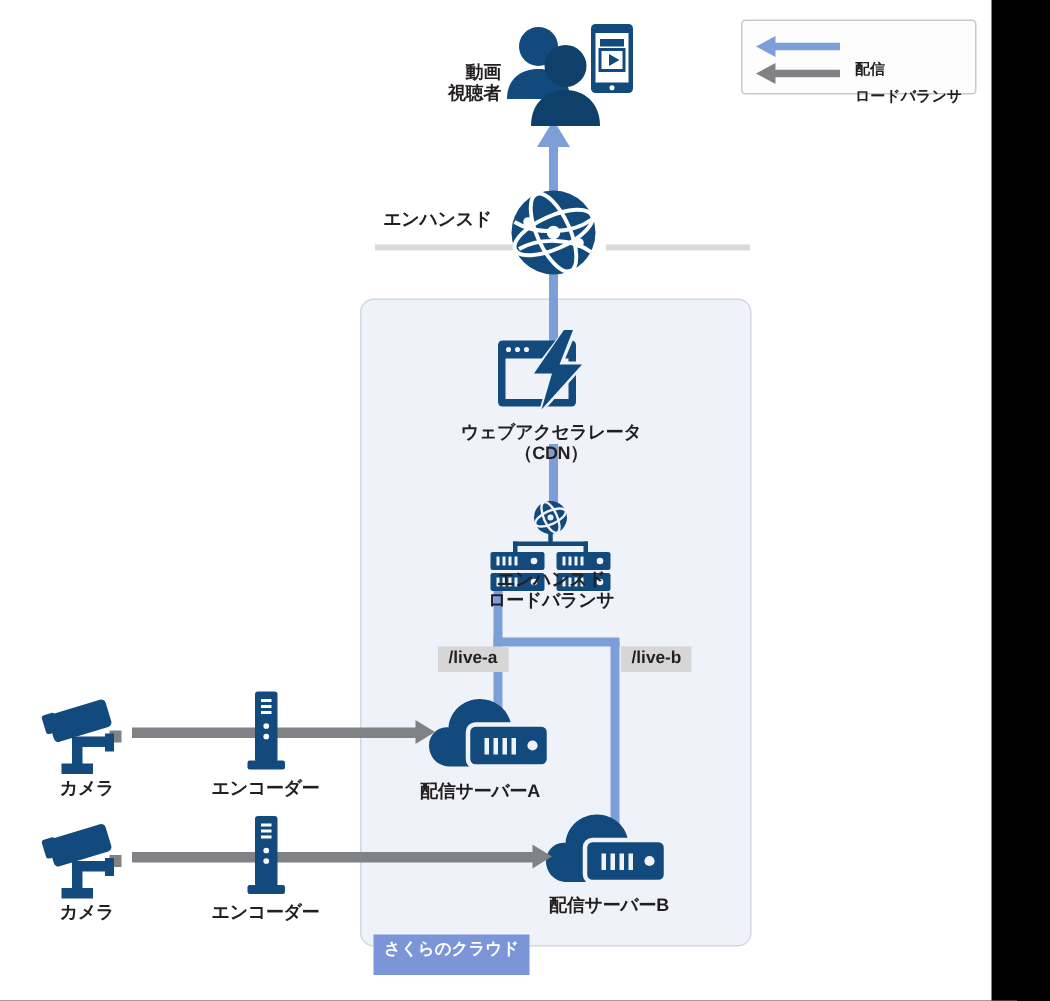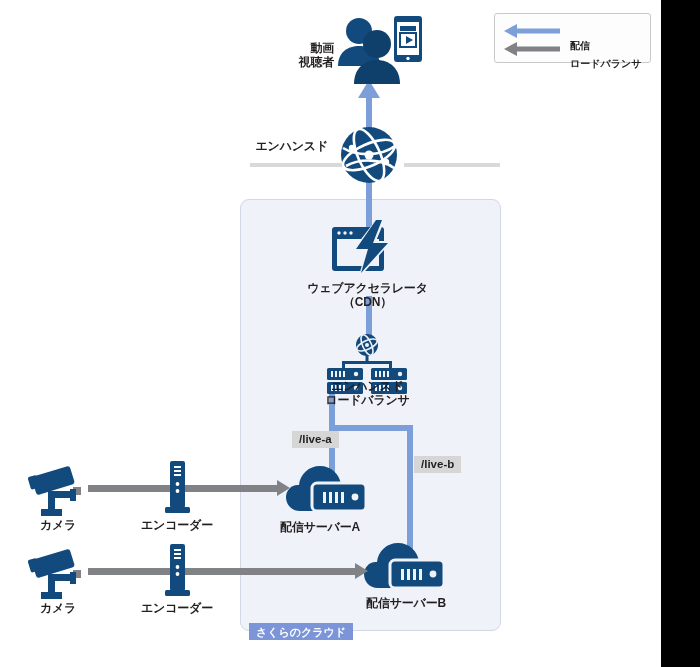--- a/index.html
+++ b/index.html
@@ -54,21 +54,21 @@
     border: 1px solid #cfd8e4;
     border-radius: 9px;
   }
   #cloudbadge {
     position: absolute;
     left: 249px; top: 623px;
     background: #7b95d8;
     color: #ffffff;
     font-size: 11px;
     font-weight: bold;
-    padding: 2px 7px 0 7px;
+    padding: 2px 7px 10px 7px;
     letter-spacing: 0px;
     white-space: nowrap;
   }
 
   
   #divider-left  { position:absolute; left: 250px; top: 163px; width: 95px;  height: 4px; background: #d9d9d9; }
   #divider-right { position:absolute; left: 404px; top: 163px; width: 96px;  height: 4px; background: #d9d9d9; }
 
   
   .bline { position: absolute; background: #7d9fd9; width: 6px; }
@@ -132,21 +132,21 @@
   <div class="bline" style="left:366px; top:296px; height:50px;"></div>
 
   <div class="bline" style="left:366px; top:168px; height:60px;"></div>
 
   <div class="bline" style="left:366px; top:96px; height:46px;"></div>
   <svg class="abs" style="left:358px; top:80px;" width="22" height="20" viewBox="0 0 22 20">
     <polygon points="11,0 22,18 0,18" fill="#7d9fd9"></polygon>
   </svg>
 
   <div class="chip" style="left:278px; top:431px;margin-left:14px;">/live-a</div>
-  <div class="chip" style="left:414px; top:456px;">/live-b</div>
+  <div class="chip" style="left:414px; top:431px;">/live-b</div>
 
   <svg class="abs" style="left:337px; top:14px;" width="88" height="74" viewBox="0 0 88 74">
 
     <circle cx="22" cy="17" r="13" fill="#124a7d"></circle>
     <path d="M1 52 C1 38 11 32 22 32 C33 32 43 38 43 52 Z" fill="#124a7d"></path>
 
     <rect x="57" y="2" width="28" height="46" rx="3" fill="#124a7d"></rect>
     <rect x="60" y="8" width="22" height="33" fill="#ffffff"></rect>
     <rect x="63" y="12" width="16" height="5" fill="#124a7d"></rect>
     <rect x="63" y="19" width="16" height="14" fill="#ffffff" stroke="#124a7d" stroke-width="2"></rect>

